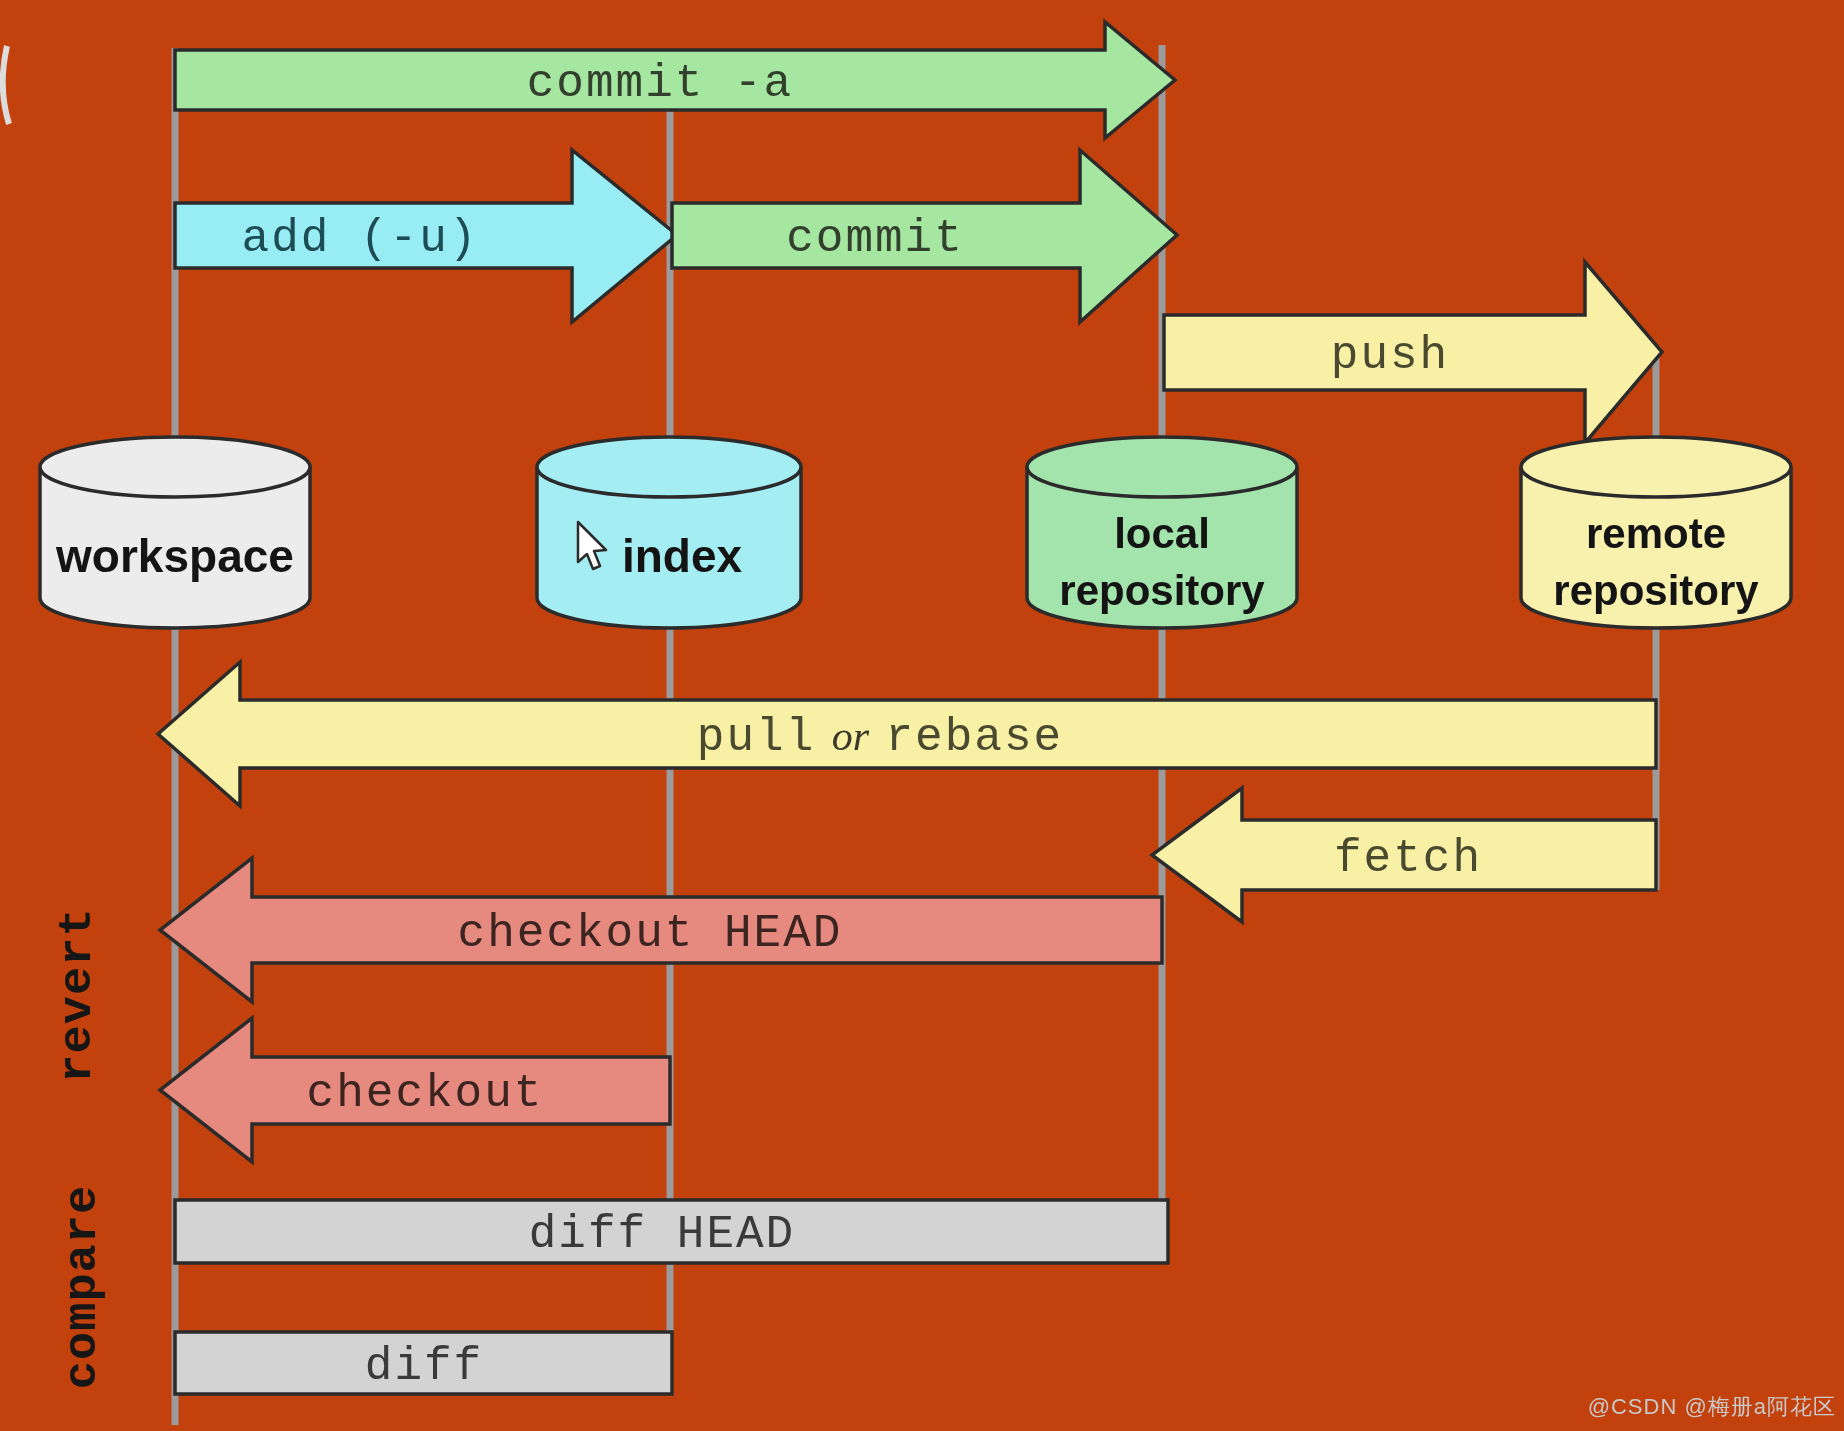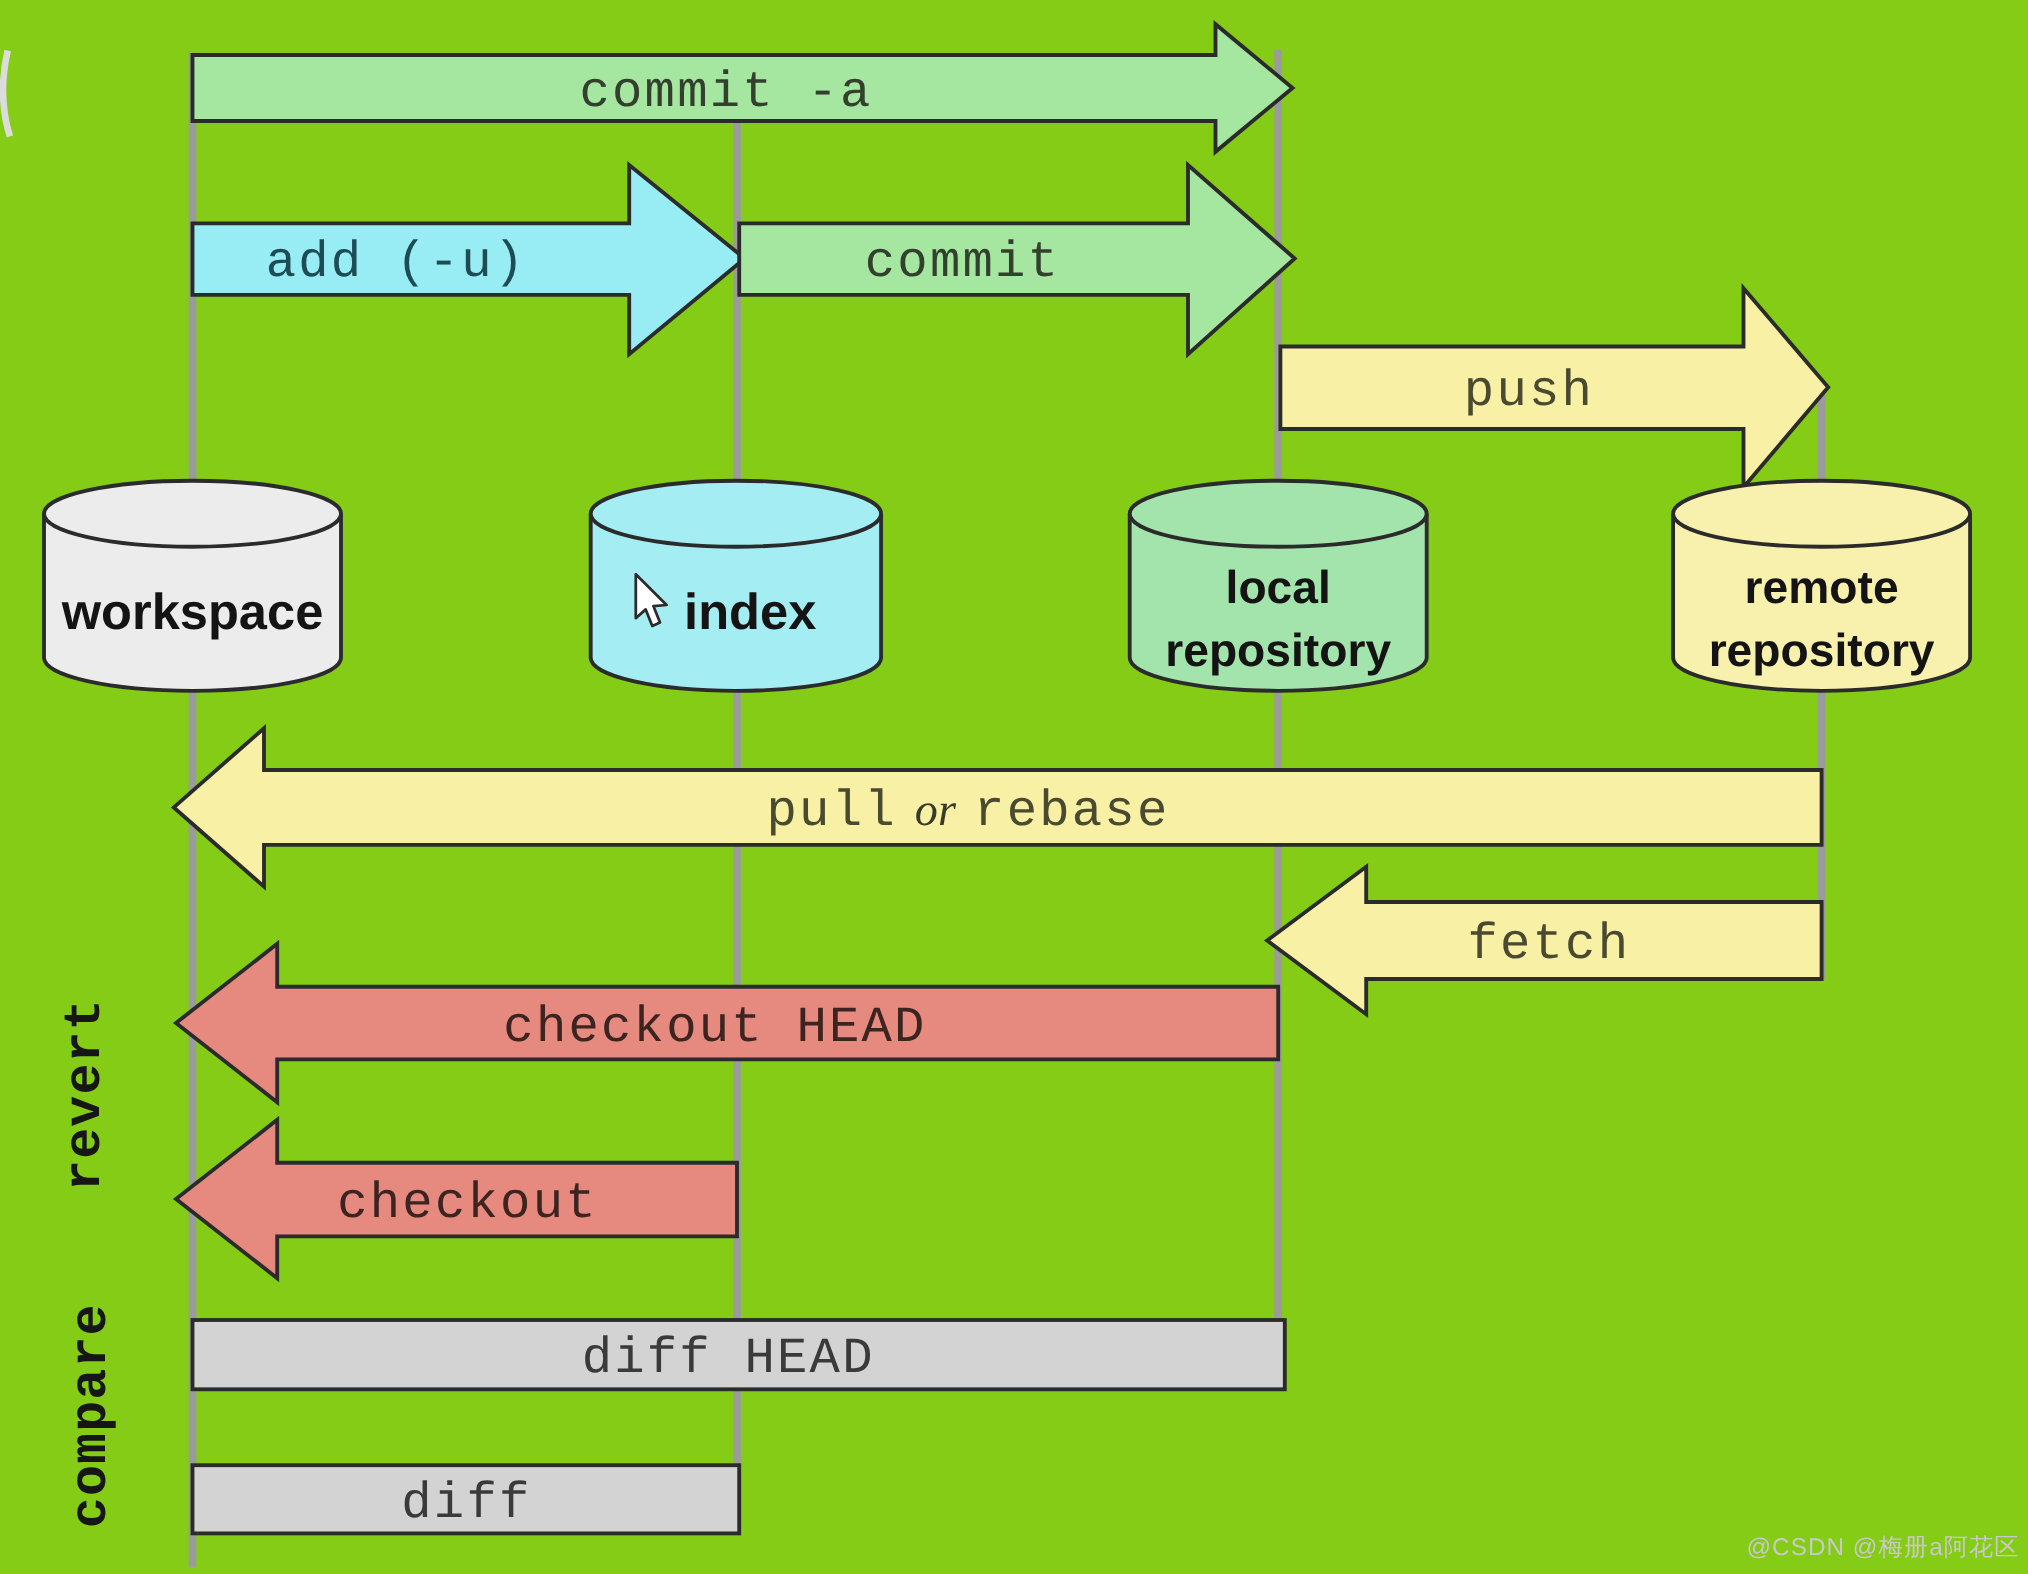--- a/index.html
+++ b/index.html
@@ -1,17 +1,17 @@
 <!DOCTYPE html>
 <html><head>
 <meta charset="utf-8">
 <style>
   html,body { margin:0; padding:0; background:#ffffff; }
   #stage {
-    position:relative; width:1844px; height:1431px; background:#84cc16;
+    position:relative; width:1844px; height:1431px; background:#c2410c;
     overflow:hidden; font-family:"Liberation Sans", sans-serif;
   }
   svg { display:block; }
   .lbl-mono {
     font-family:"Liberation Mono","DejaVu Sans Mono",monospace;
     font-size:46px; fill:#2e3a2e; letter-spacing:2px;
   }
   .lbl-mono-dark { fill:#33402e; }
   .lbl-or {
     font-family:"Liberation Serif","DejaVu Serif",serif;

